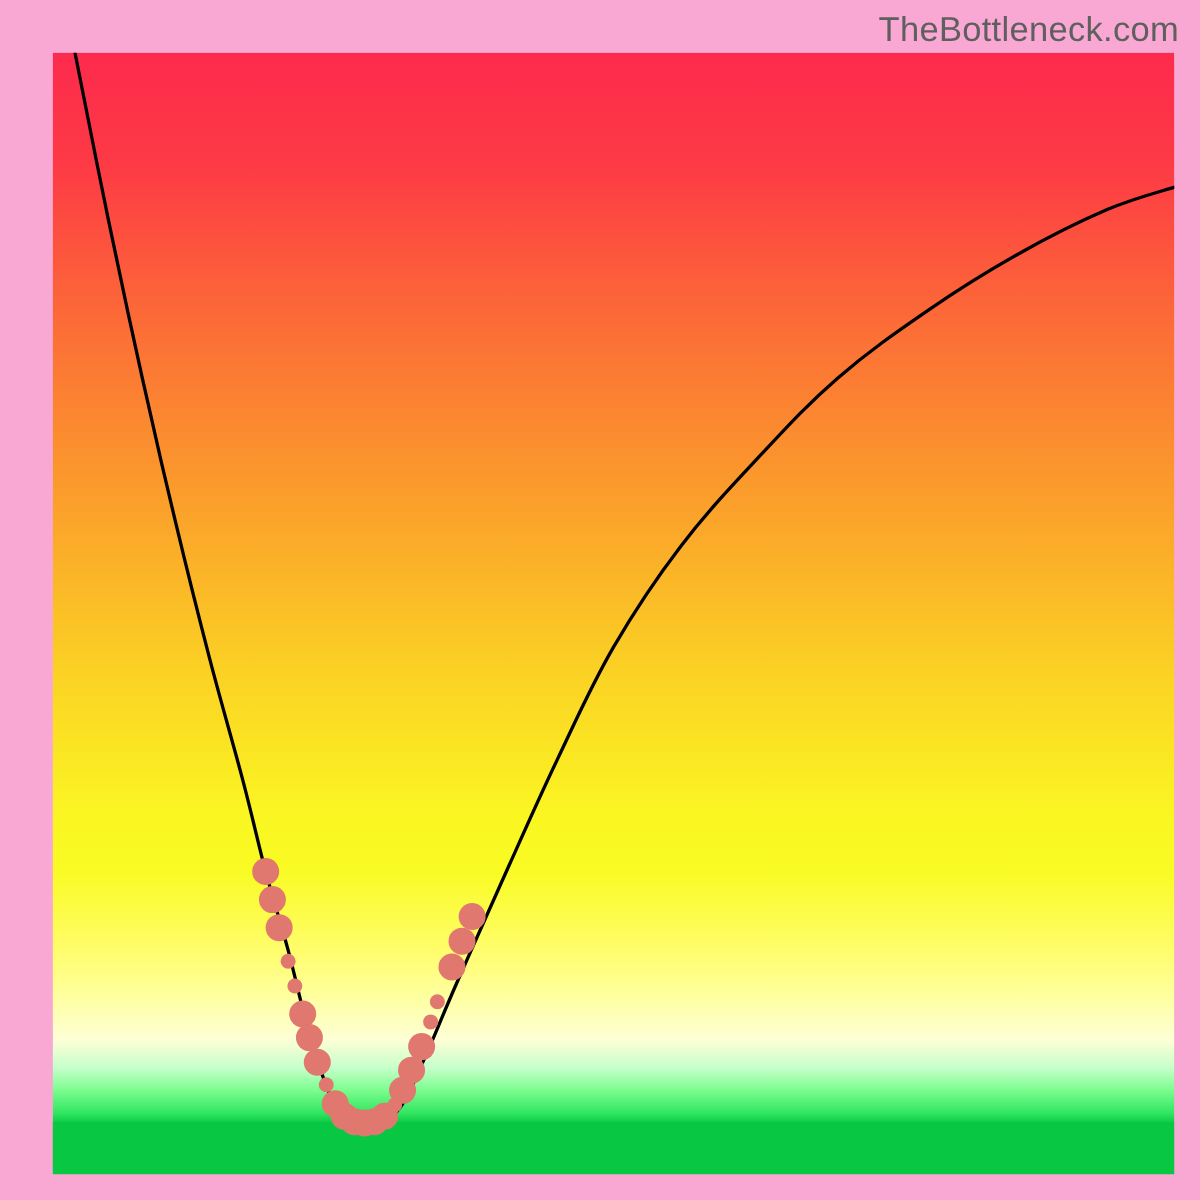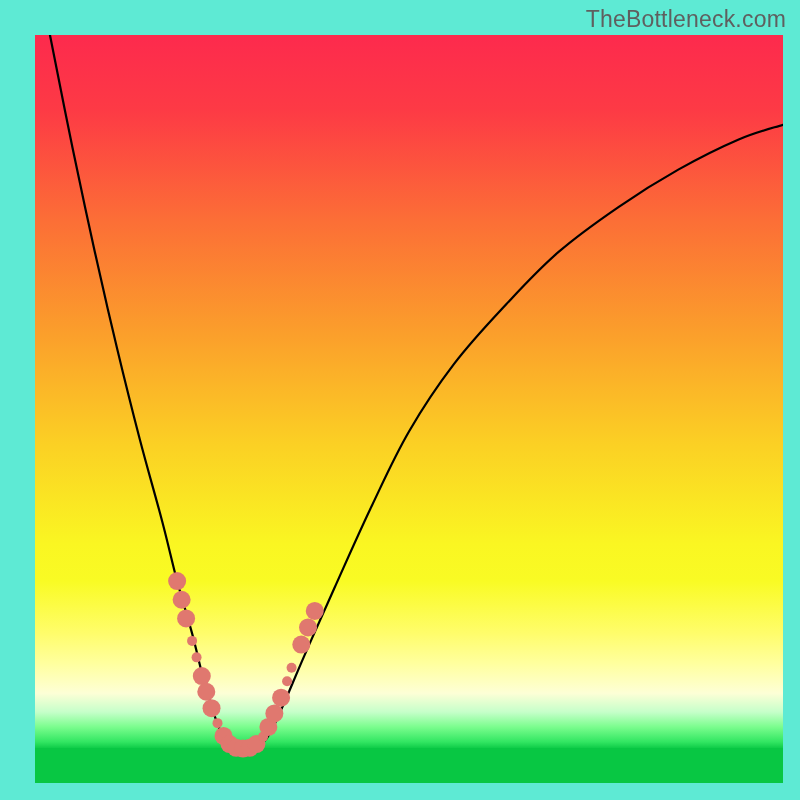--- a/index.html
+++ b/index.html
@@ -7,21 +7,21 @@
     padding: 0;
     width: 800px;
     height: 800px;
     overflow: hidden;
     background: #000;
     font-family: Arial, Helvetica, sans-serif;
   }
   .frame {
     position: absolute;
     inset: 0;
-    background: #5eead4;
+    background: #f9a8d4;
   }
   .plot {
     position: absolute;
     left: 35px;
     top: 35px;
     width: 748px;
     height: 748px;
     overflow: hidden;
   }
   .watermark {

